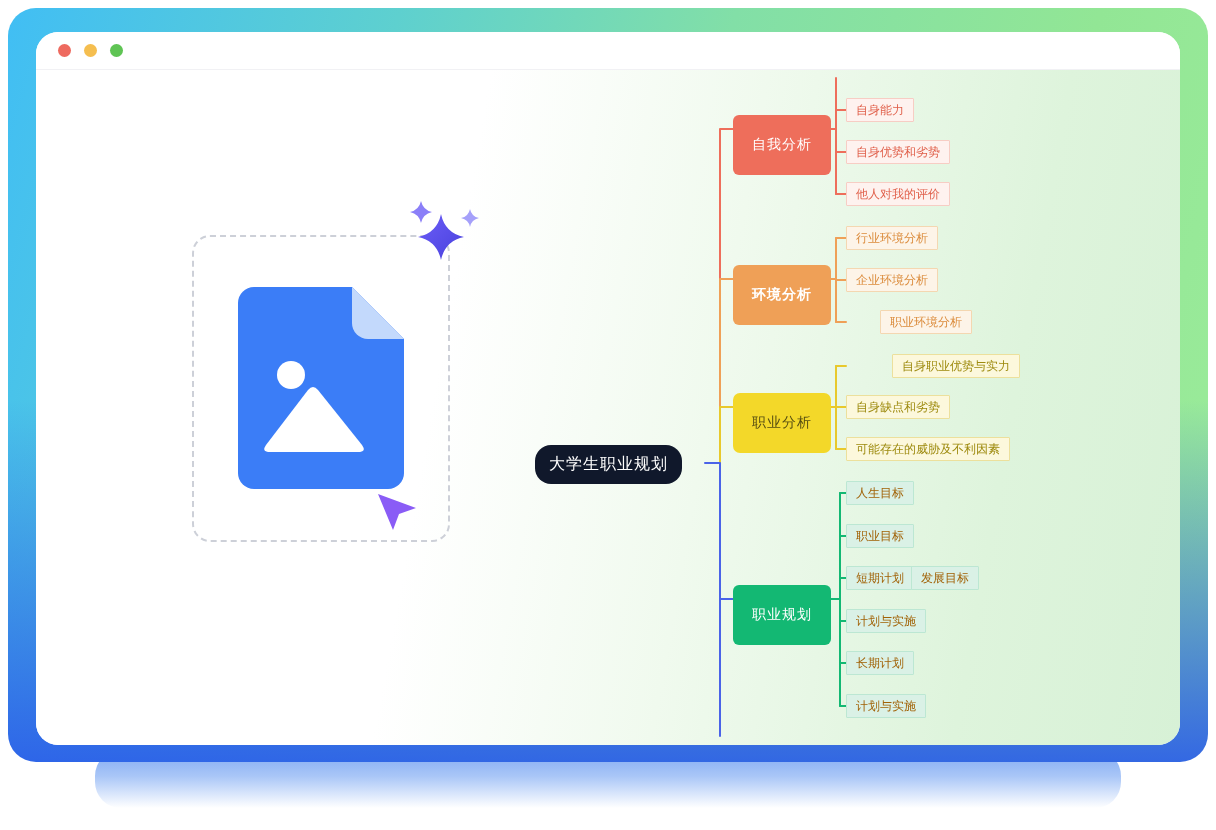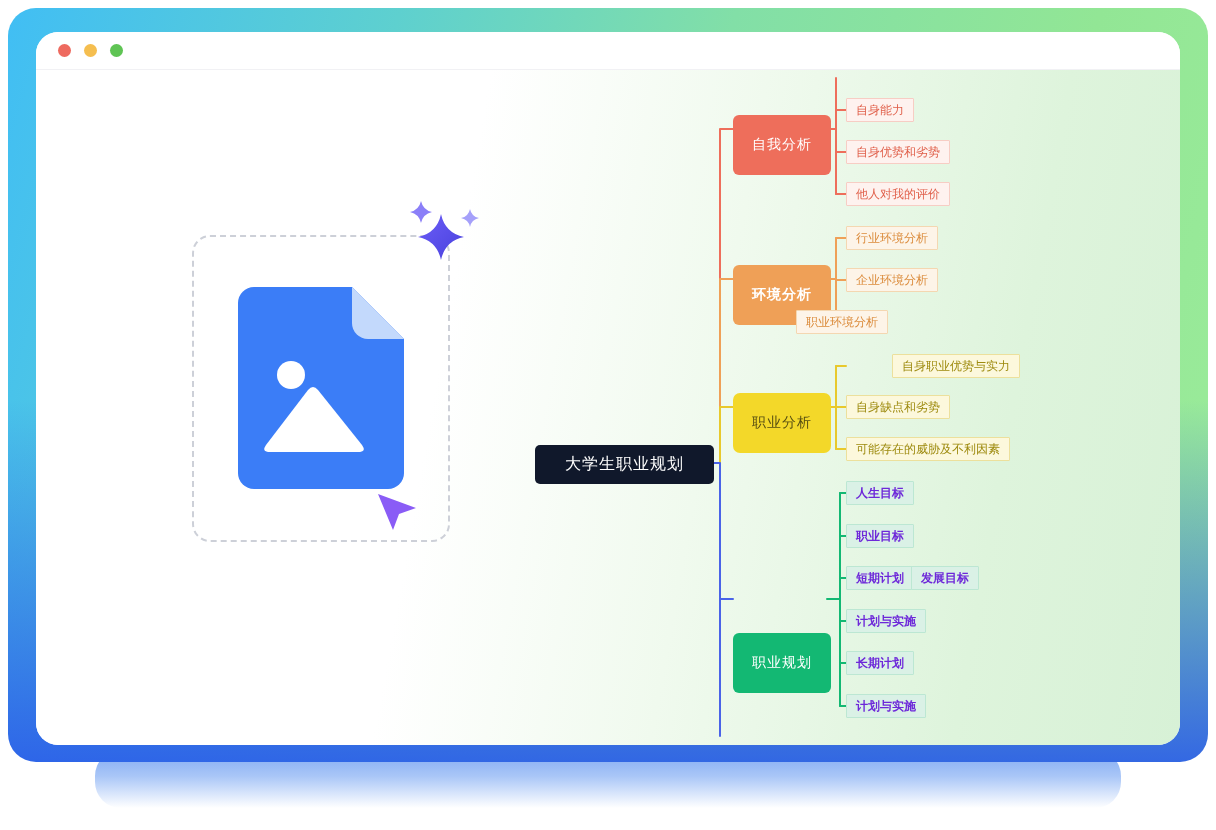--- a/index.html
+++ b/index.html
@@ -42,32 +42,32 @@
   .stage{position:absolute;left:-36px;top:-70px;width:1216px;height:830px;}
   .connectors{position:absolute;left:0;top:0;}
   .connectors path{fill:none;stroke-width:2;stroke-linecap:round;stroke-linejoin:round;}
   
   .node{
     position:absolute;box-sizing:border-box;white-space:nowrap;
     display:flex;align-items:center;justify-content:center;
   }
   .root-node{
     background:#10182b;color:#ffffff;font-size:16px;
-    padding:9px 30px;border-radius:5px;letter-spacing:1px;
+    padding:9px 14px;border-radius:16px;letter-spacing:1px;
   }
   .branch{color:#ffffff;font-size:14px;padding:21px 19px;border-radius:6px;letter-spacing:1px;}
   .b-red{background:#ee6e5b;}
   .b-orange{background:#efa057;font-weight:bold;}
   .b-yellow{background:#f3d829;color:#564e12;border-radius:7px;}
-  .b-green{background:#13b873;margin-top:48px;}
+  .b-green{background:#13b873;}
   .child{font-size:12px;line-height:14px;padding:4px 9px;border-radius:1px;border:1px solid;}
   .c-red{color:#e0604b;background:#fef2ef;border-color:#f7cdc4;}
   .c-orange{color:#db8b3b;background:#fdf4e8;border-color:#f4d7b1;}
   .c-yellow{color:#9d8a0e;background:#fcf8dc;border-color:#ece09c;}
-  .c-green{color:#6d28d9;background:#daf1e6;border-color:#bce7d3;font-weight:bold;}
+  .c-green{color:#a16207;background:#daf1e6;border-color:#bce7d3;}
   
   .placeholder{
     position:absolute;left:192px;top:235px;width:258px;height:307px;
     border:2px dashed #cdd0d8;border-radius:18px;box-sizing:border-box;
   }
   .doc-icon{position:absolute;left:238px;top:287px;}
   .cursor-icon{position:absolute;left:377px;top:491px;}
   .sparkles-icon{position:absolute;left:404px;top:197px;}
 </style>
 </head>
@@ -156,21 +156,21 @@
       <div class="node root-node" style="left:535px;top:445px">大学生职业规划</div>
 
       <div class="node branch b-red" style="left:733px;top:115px">自我分析</div>
       <div class="node child c-red" style="left:846px;top:98px">自身能力</div>
       <div class="node child c-red" style="left:846px;top:140px">自身优势和劣势</div>
       <div class="node child c-red" style="left:846px;top:182px">他人对我的评价</div>
 
       <div class="node branch b-orange" style="left:733px;top:265px">环境分析</div>
       <div class="node child c-orange" style="left:846px;top:226px">行业环境分析</div>
       <div class="node child c-orange" style="left:846px;top:268px">企业环境分析</div>
-      <div class="node child c-orange" style="left:796px;top:310px">职业环境分析</div>
+      <div class="node child c-orange" style="left:880px;top:310px">职业环境分析</div>
 
       <div class="node branch b-yellow" style="left:733px;top:393px">职业分析</div>
       <div class="node child c-yellow" style="left:892px;top:354px">自身职业优势与实力</div>
       <div class="node child c-yellow" style="left:846px;top:395px">自身缺点和劣势</div>
       <div class="node child c-yellow" style="left:846px;top:437px">可能存在的威胁及不利因素</div>
 
       <div class="node branch b-green" style="left:733px;top:585px">职业规划</div>
       <div class="node child c-green" style="left:846px;top:481px">人生目标</div>
       <div class="node child c-green" style="left:846px;top:524px">职业目标</div>
       <div class="node child c-green" style="left:846px;top:566px">短期计划</div>

